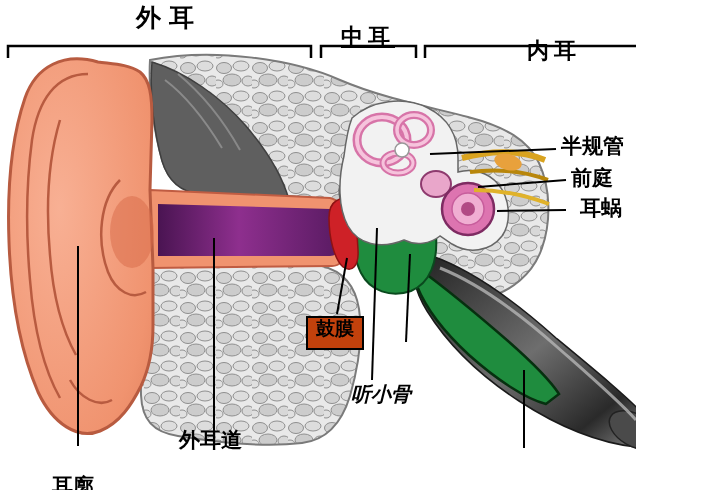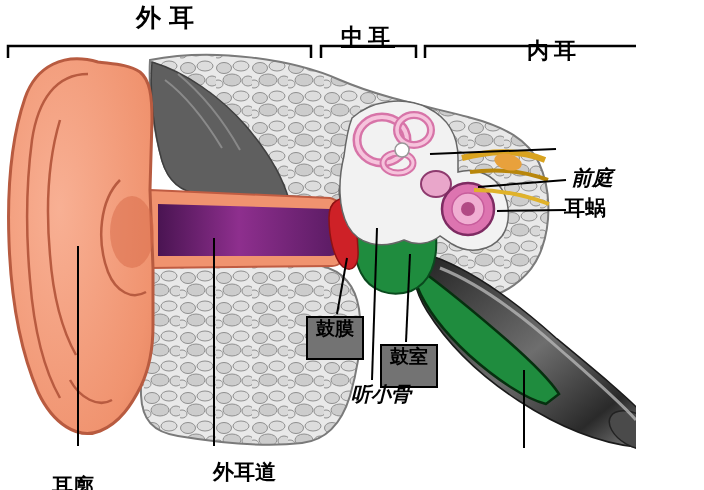--- a/index.html
+++ b/index.html
@@ -12,22 +12,22 @@
   .lbl {
     position:absolute; font-weight:bold; color:#000; white-space:nowrap;
     font-family:"Liberation Serif","DejaVu Serif",serif; line-height:1.1;
     z-index:5;
   }
   .lbl-section-big { font-size:25px; letter-spacing:8px; }
   .lbl-section     { font-size:22px; letter-spacing:5px; }
   .lbl-side        { font-size:21px; }
   .lbl-plain       { font-size:20px; }
   .lbl-boxed {
-    font-size:19px; border:2px solid #000; background:#737373;
-    padding:1px 8px 18px 8px;
+    font-size:19px; border:2px solid #000; background:#c2410c;
+    padding:1px 8px 8px 8px;
   }
 </style>
 </head>
 <body>
 
 <div class="stage">
 
   <svg width="704" height="490" viewBox="0 0 704 490">
     <defs>
       <pattern id="stones" width="36" height="30" patternUnits="userSpaceOnUse">
@@ -152,23 +152,23 @@
       <line x1="556" y1="149" x2="430" y2="154"></line>
       <line x1="566" y1="180" x2="478" y2="187"></line>
       <line x1="566" y1="210" x2="497" y2="211"></line>
     </g>
   </svg>
 
   <div class="lbl lbl-section-big" style="left:136px; top:4px;">外耳</div>
   <div class="lbl lbl-section" style="left:341px; top:25px;text-decoration:underline;">中耳</div>
   <div class="lbl lbl-section" style="left:527px; top:11px;margin-top:28px;">内耳</div>
 
-  <div class="lbl lbl-side" style="left:571px; top:167px;font-style:italic;">前庭</div>
-  <div class="lbl lbl-side" style="left:564px; top:197px;">耳蜗</div>
+  <div class="lbl lbl-side" style="left:561px; top:135px;">半规管</div>
+  <div class="lbl lbl-side" style="left:571px; top:167px;">前庭</div>
+  <div class="lbl lbl-side" style="left:580px; top:197px;">耳蜗</div>
 
   <div class="lbl lbl-boxed" style="left:306px; top:316px;">鼓膜</div>
-  <div class="lbl lbl-boxed" style="left:380px; top:344px;">鼓室</div>
   <div class="lbl lbl-plain" style="left:351px; top:383px;font-style:italic;">听小骨</div>
 
   <div class="lbl lbl-side" style="left:52px; top:451px;margin-top:24px;">耳廓</div>
-  <div class="lbl lbl-side" style="left:179px; top:461px;margin-left:34px;">外耳道</div>
+  <div class="lbl lbl-side" style="left:179px; top:429px;">外耳道</div>
 
 </div>
 
 </body></html>

